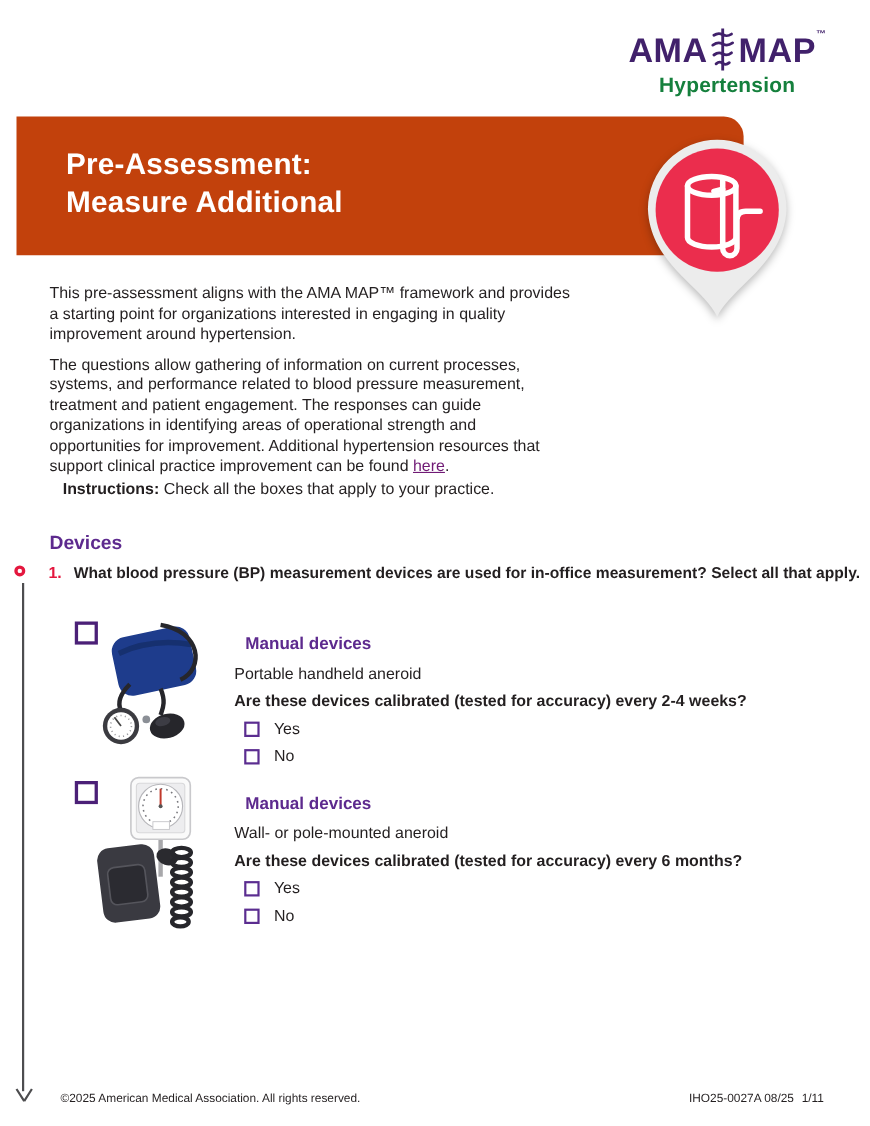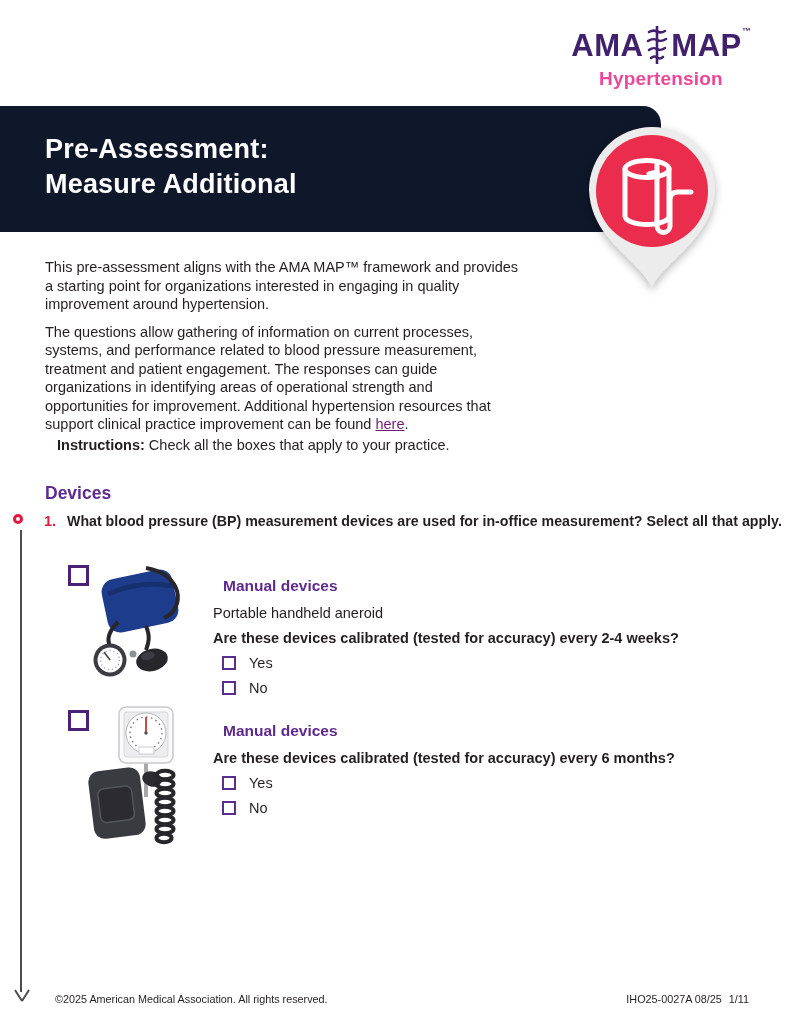--- a/index.html
+++ b/index.html
@@ -9,26 +9,26 @@
     background:#ffffff; overflow:hidden;
     font-family:Liberation Sans, sans-serif; color:#231f20;
   }
 
   
   .logo { position:absolute; top:24px; right:30px; width:200px; text-align:center; }
   .logo-row { display:flex; align-items:center; justify-content:center; }
   .logo-word { font-size:31px; font-weight:700; color:#41216b; letter-spacing:.5px; line-height:1; }
   .logo-tm { font-size:9px; font-weight:700; color:#41216b; align-self:flex-start; margin-top:2px; }
   .logo-cad { margin:0 1px; }
-  .logo-sub { font-size:19px; font-weight:700; color:#ec4899; margin-top:2px; letter-spacing:.2px; }
+  .logo-sub { font-size:19px; font-weight:700; color:#15803d; margin-top:2px; letter-spacing:.2px; }
 
   
   .band {
-    position:absolute; top:106px; left:0; width:661px; height:126px;
-    background:#0f172a; border-radius:0 18px 18px 0;
+    position:absolute; top:106px; left:15px; width:661px; height:126px;
+    background:#c2410c; border-radius:0 18px 18px 0;
   }
   .band h1 { margin:0; padding:26px 0 0 45px; font-size:27px; line-height:35px; font-weight:700; color:#ffffff; letter-spacing:.2px; }
   .band h1 span { display:block; }
 
   
   .pin { position:absolute; top:124px; left:583px; filter:drop-shadow(0 3px 4px rgba(0,0,0,.28)); }
 
   
   .intro { position:absolute; top:258px; left:45px; width:474px; font-size:14.5px; line-height:18.5px; }
   .intro p { margin:0 0 9px 0; }
@@ -178,20 +178,21 @@
       <ellipse cx="77" cy="90" rx="8.5" ry="4.2"></ellipse>
       <ellipse cx="77" cy="99" rx="8.5" ry="4.2"></ellipse>
       <ellipse cx="77" cy="108" rx="8.5" ry="4.2"></ellipse>
       <ellipse cx="77" cy="117" rx="8.5" ry="4.2"></ellipse>
       <ellipse cx="77" cy="126" rx="8.5" ry="4.2"></ellipse>
       <ellipse cx="76" cy="135" rx="7.5" ry="4.2"></ellipse>
     </g>
   </svg>
   <div class="option" id="opt-2">
     <h3 class="opt-head">Manual devices</h3>
+    <p class="opt-sub">Wall- or pole-mounted aneroid</p>
     <p class="opt-q">Are these devices calibrated (tested for accuracy) every 6 months?</p>
     <div class="ans-row">
       <span class="smallcb"></span>
       <span class="ans-label">Yes</span>
     </div>
     <div class="ans-row">
       <span class="smallcb"></span>
       <span class="ans-label">No</span>
     </div>
   </div>

